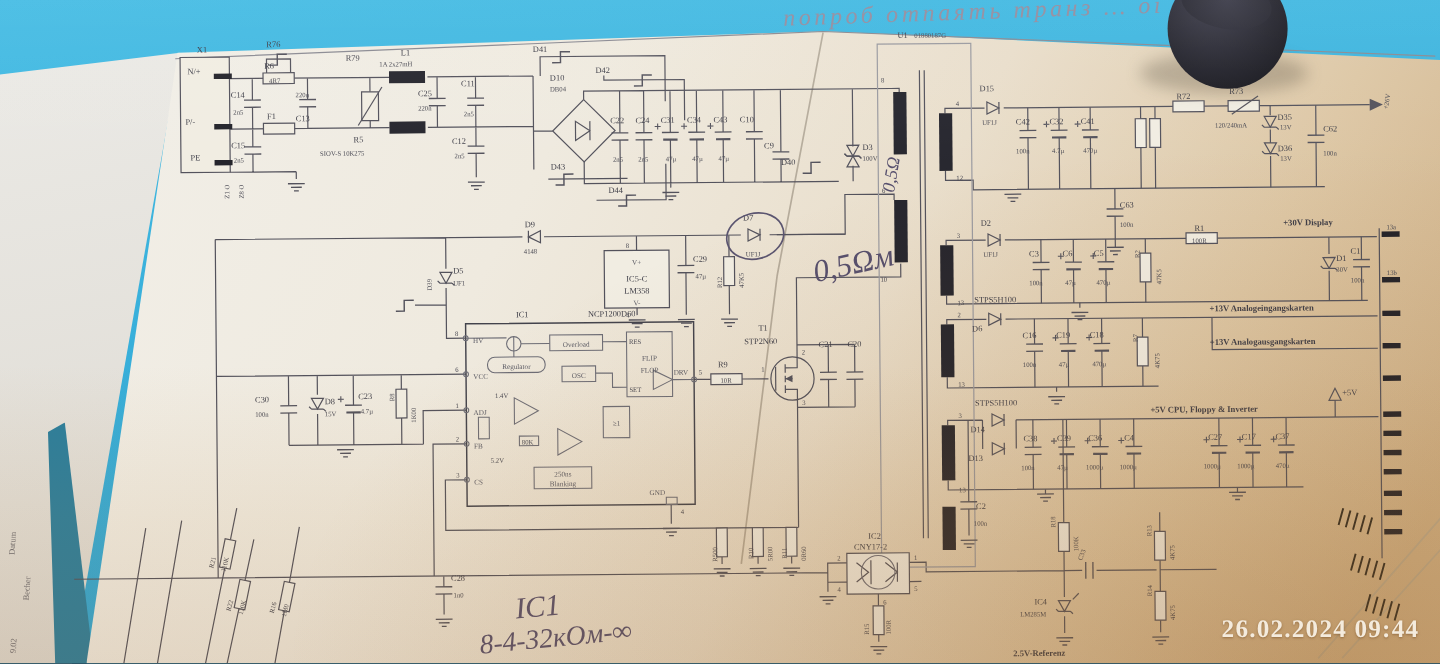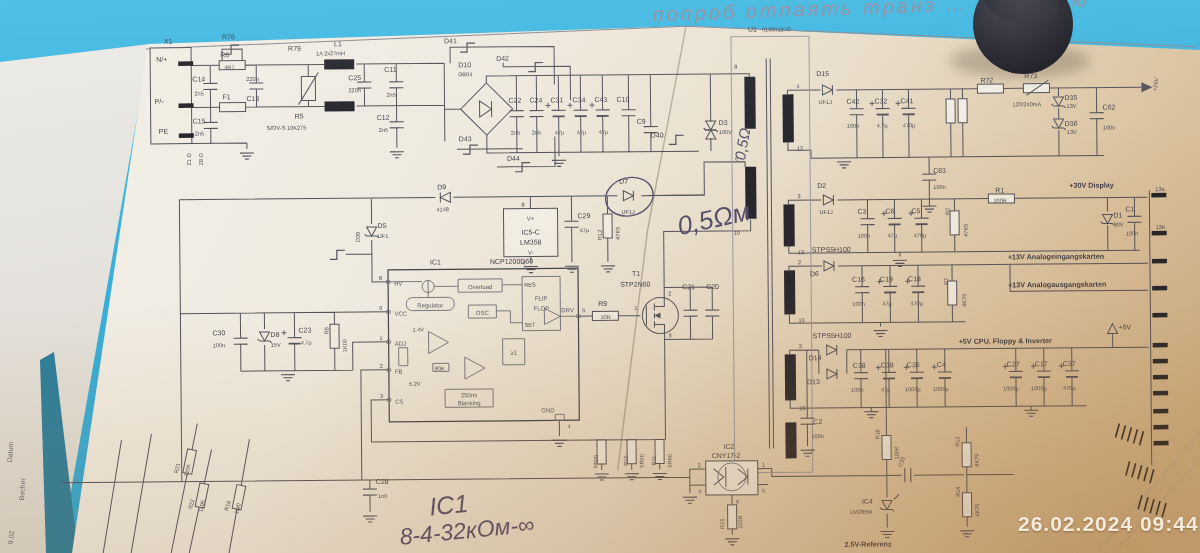--- a/index.html
+++ b/index.html
@@ -1,16 +1,16 @@
 <!DOCTYPE html>
 <html><head>
 <meta charset="utf-8">
 <style>
 html,body{margin:0;padding:0;background:#222}
-.photo{position:relative;width:1200px;height:553px;overflow:hidden;background:linear-gradient(175deg,#45bce4 0%,#38afda 45%,#2fa3cf 100%);font-family:Liberation Sans, sans-serif}
+.photo{position:relative;width:1200px;height:553px;overflow:hidden;background:linear-gradient(175deg,#45bce4 0%,#38afda 45%,#2fa3cf 100%);font-family:Liberation Serif, serif}
 .sheet{position:absolute;inset:0}
 .sheet-left{clip-path:polygon(0 62px,150px 44px,60px 553px,0 553px);background:linear-gradient(170deg,#ecebe7,#dcd8d0 80%)}
 .teal-wedge{clip-path:polygon(40px 360px,54px 352px,78px 553px,46px 553px);background:#2b7e9c}
 .sheet-main{clip-path:polygon(148px 44px,688px 26px,1200px 50px,1200px 553px,72px 553px);background:linear-gradient(118deg,#f2f0ea 0%,#efeadf 35%,#e9decb 58%,#ddc7a5 78%,#cfb188 95%)}
 .overlay{position:absolute;inset:0;pointer-events:none;background:radial-gradient(ellipse at 88% 100%,rgba(150,90,25,.20),transparent 55%),linear-gradient(180deg,rgba(255,255,255,.06) 0%,transparent 30%,transparent 55%,rgba(180,125,55,.10) 78%,rgba(160,105,45,.16) 100%)}
 svg{position:absolute;left:0;top:0}
 .w{stroke:#53525c;stroke-width:1;fill:none}
 .wl{stroke:#8a8a92;stroke-width:1;fill:none}
 .wi{stroke:#70707a;stroke-width:.9;fill:none}
 .crease{stroke:rgba(115,104,88,.45);stroke-width:1.4;fill:none}

